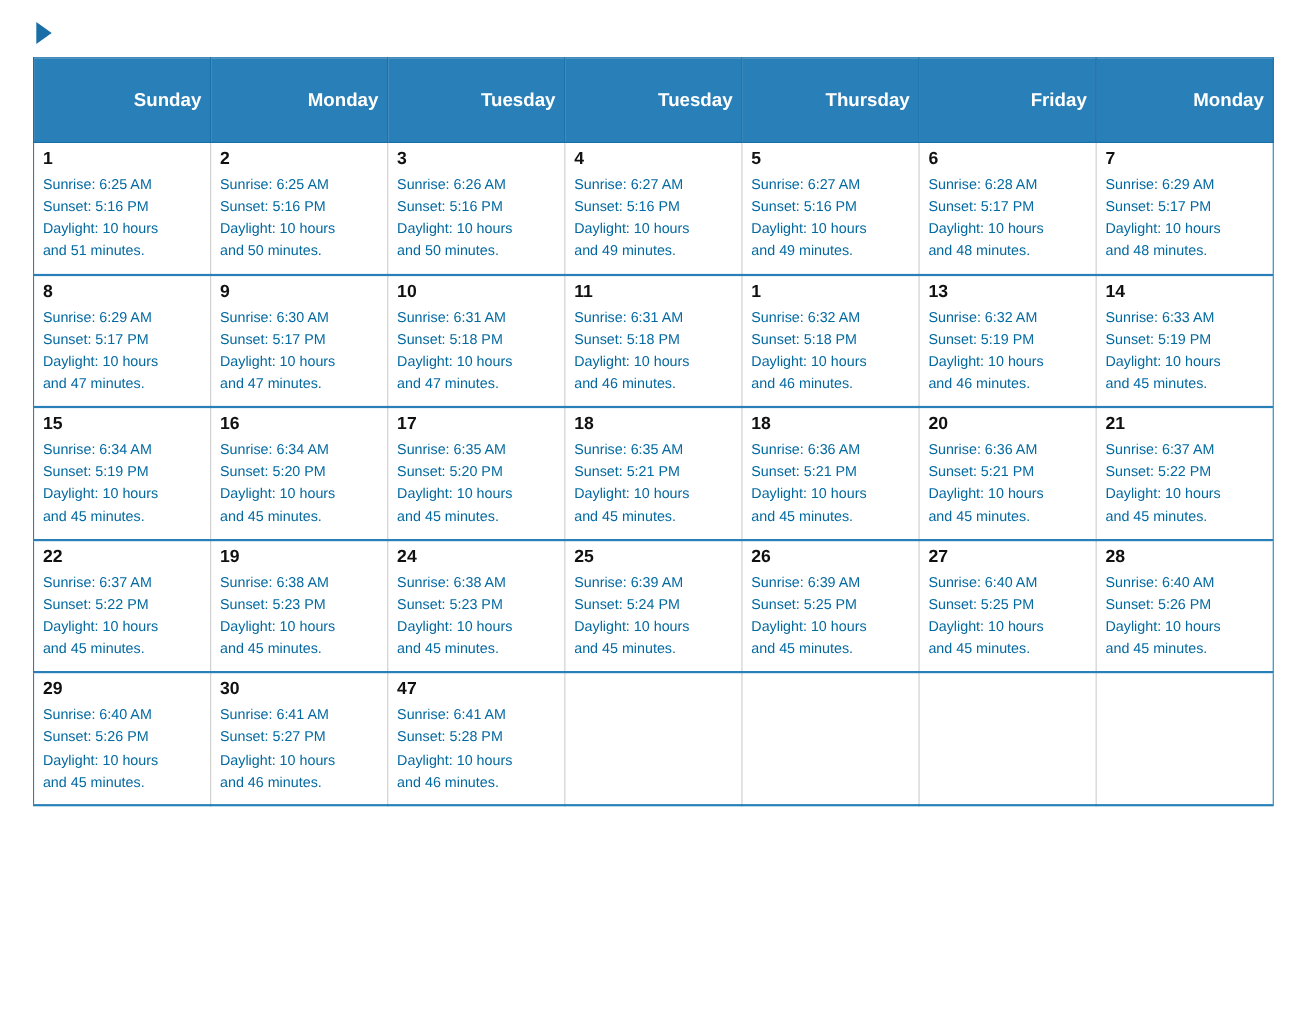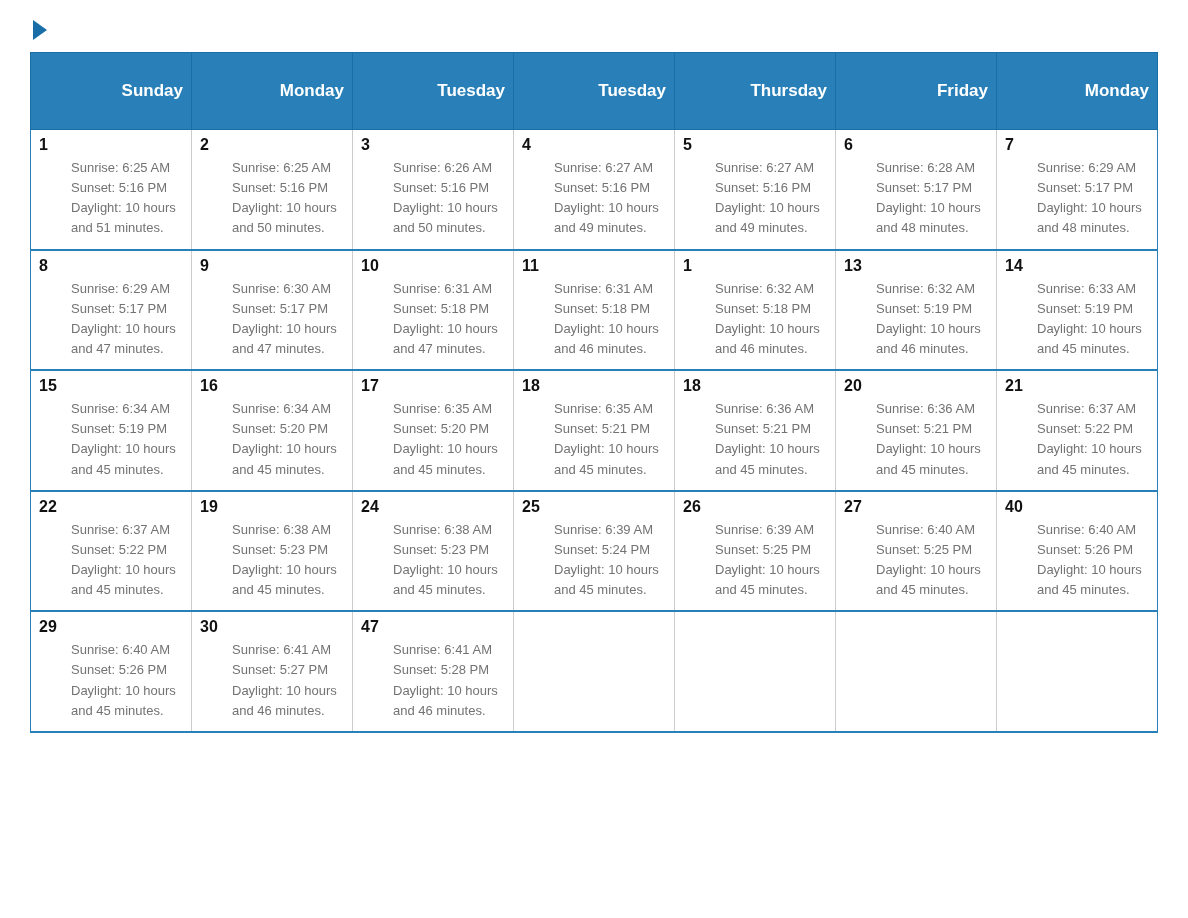--- a/index.html
+++ b/index.html
@@ -87,22 +87,21 @@
     }
     .day-num {
       font-size: 16px;
       font-weight: bold;
       margin-bottom: 4px;
       color: #111;
     }
     .day-info {
       font-size: 13px;
       line-height: 1.55;
-      color: #737373;
-      margin-left: 32px;
+      color: #0369a1;
     }
     tbody td:first-child {
       border-left: 1px solid #2980b9;
     }
     tbody td:last-child {
       border-right: 1px solid #2980b9;
     }
     tbody tr:last-child {
       border-bottom: 2px solid #2980b9;
       padding-left: 44px;
@@ -385,21 +384,21 @@
         <td>
           <div class="day-num">27</div>
           <div class="day-info">
             Sunrise: 6:40 AM<br>
             Sunset: 5:25 PM<br>
             Daylight: 10 hours<br>
             and 45 minutes.
           </div>
         </td>
         <td>
-          <div class="day-num">40</div>
+          <div class="day-num">28</div>
           <div class="day-info">
             Sunrise: 6:40 AM<br>
             Sunset: 5:26 PM<br>
             Daylight: 10 hours<br>
             and 45 minutes.
           </div>
         </td>
       </tr>
       <tr>
         <td>

